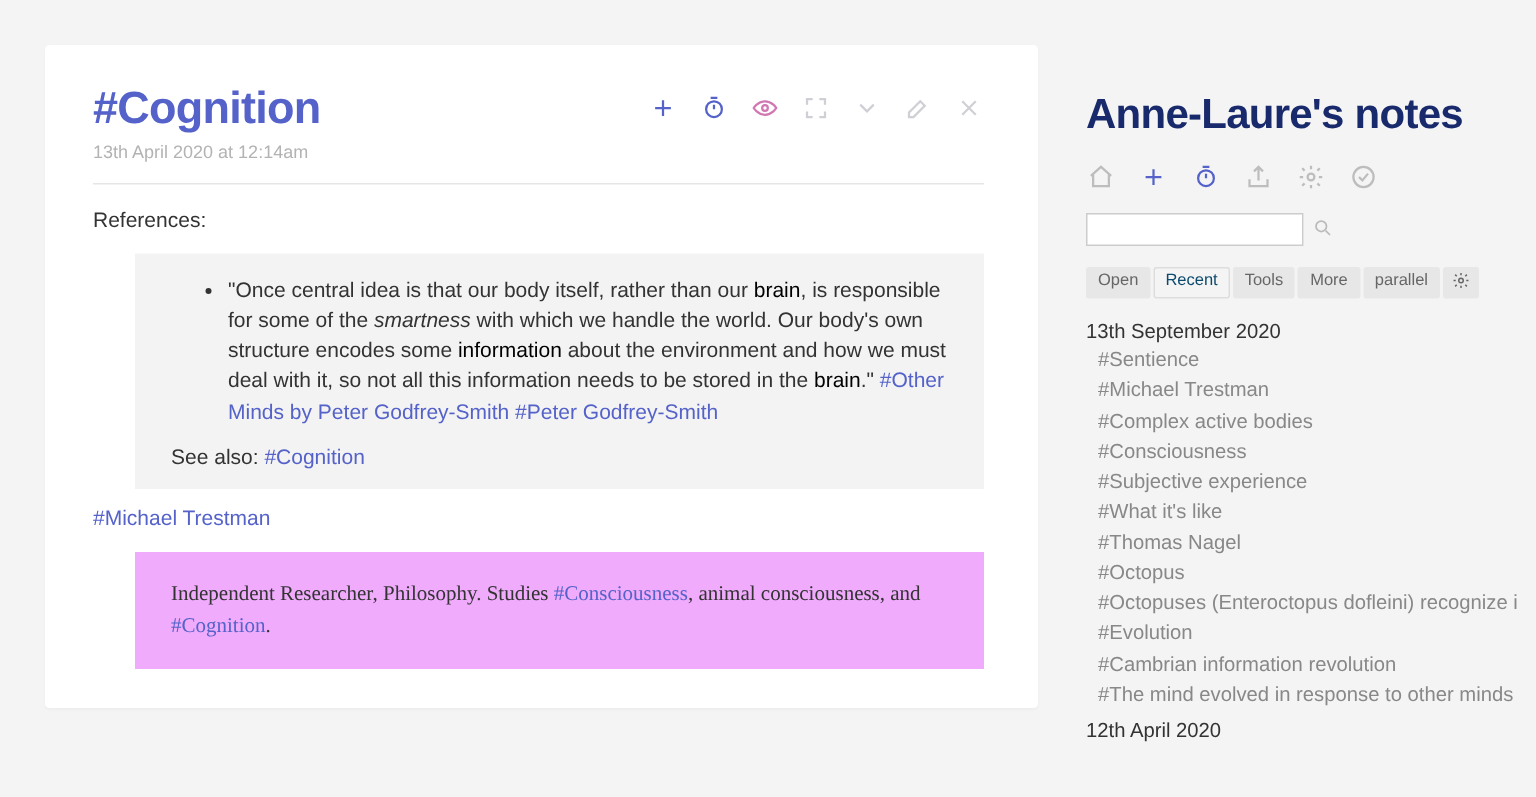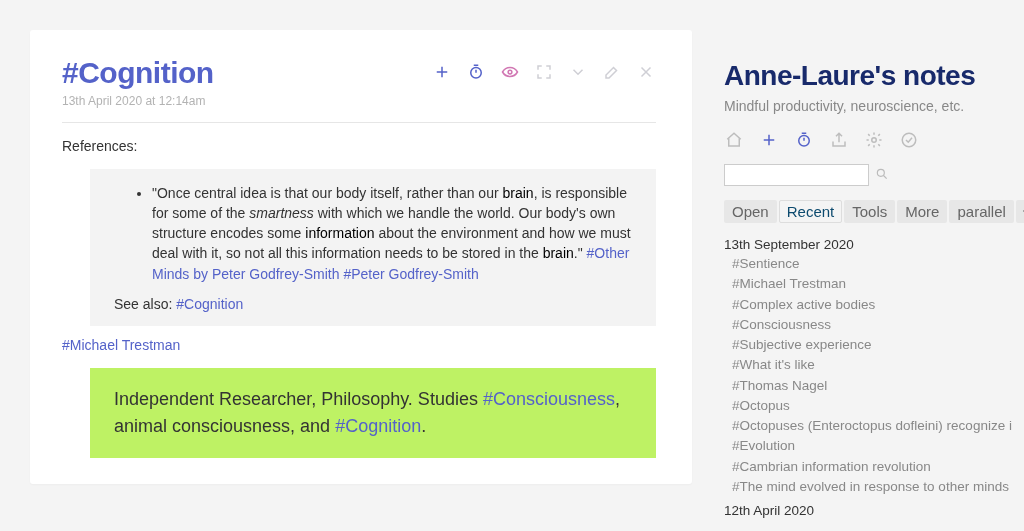--- a/index.html
+++ b/index.html
@@ -66,25 +66,26 @@
       margin-top: 12px;
       padding: 14px 12px 12px 12px;
       font-size: 14px;
       line-height: 1.45;
     }
     .block ul { list-style: disc; padding-left: 50px; }
     .block .see-also { margin-top: 10px; padding-left: 12px; }
     .missing-link { color: #000000; }
     .italic { font-style: italic; }
     .block2 {
-      background: #bef264;
+      background: #f0abfc;
       margin-top: 12px;
       padding: 18px 24px;
-      font-size: 18px;
+      font-size: 14px;
       line-height: 1.5;
+      font-family: Liberation Serif, serif;
     }
     .block-wrap { padding-left: 28px; }
 
     
     .sidebar {
       padding: 60px 0 0 32px;
       flex: 1;
       overflow: hidden;
       min-width: 0;
     }
@@ -121,21 +122,21 @@
       border: 1px solid #ccc;
       background: #fff;
       font-size: 13px;
       padding: 0 4px;
     }
     .search-icon { color:#bbb; font-size:14px; }
     .tabs { display:flex; gap:2px; margin-top:14px; }
     .tab {
       background: #e7e7e7;
       color: #666;
-      font-size: 15px;
+      font-size: 11px;
       padding: 3px 8px;
       border-radius: 2px;
       cursor: pointer;
     }
     .tab.selected { background: #f4f4f4; color: #0c4a6e; border:1px solid #ddd; padding:2px 7px;}
     .tab.gear { padding:3px 6px; }
     .recent-list { margin-top: 14px; font-size: 13.5px; color: #333; white-space: nowrap; }
     .recent-date {  color: #333; margin-bottom: 2px; margin-top:6px; }
     .recent-item { color: #888; margin-left: 8px; line-height: 1.5; cursor:pointer; overflow:hidden; text-overflow:clip;}
   </style>
@@ -212,21 +213,20 @@
       <div class="block2">
         <span>Independent Researcher, Philosophy. Studies </span><span class="link">#Consciousness</span><span>, animal consciousness, and </span><span class="link">#Cognition</span><span>.</span>
       </div>
     </div>
 
   </div>
 </div>
 
 <div class="sidebar">
   <div class="site-title">Anne-Laure's notes</div>
-  <div class="site-subtitle">Mindful productivity, neuroscience, etc.</div>
 
   <div class="sidebar-tools">
     <div class="stool">
         <svg viewBox="0 0 24 24">
           <path d="M3 11l9-8 9 8M5 10v10h14V10"></path>
         </svg>
       </div>
     <div class="stool plus">
         <svg viewBox="0 0 24 24">
           <path d="M12 5v14M5 12h14"></path>

